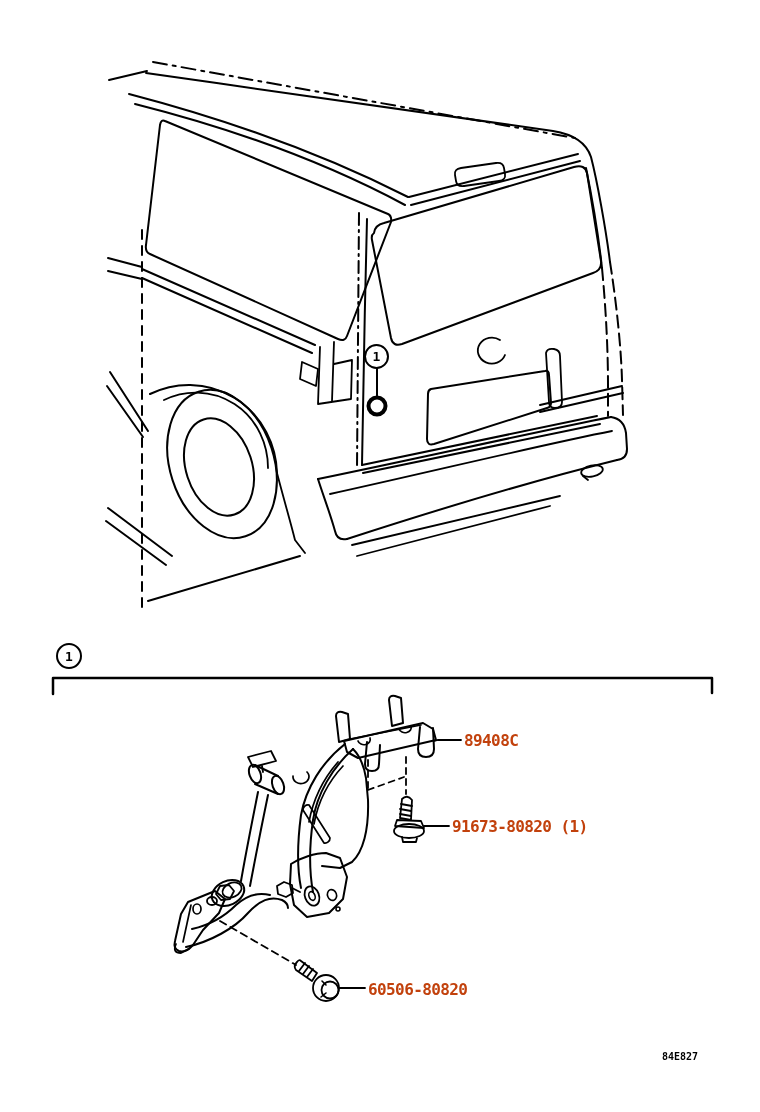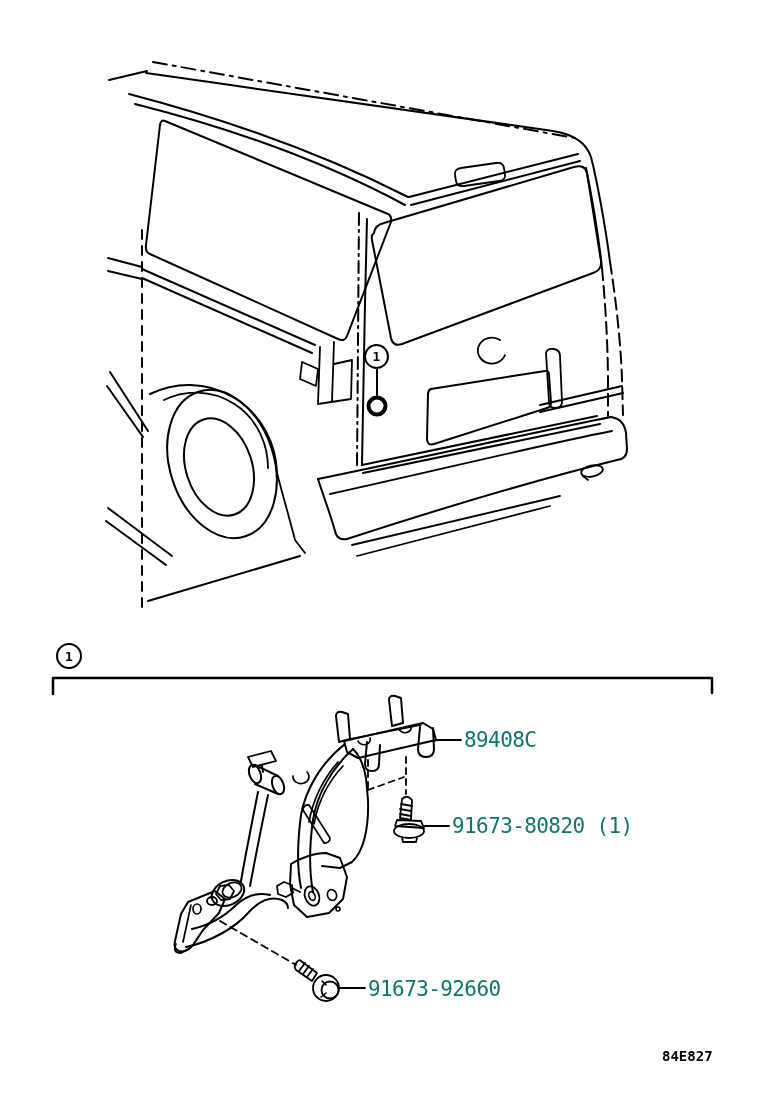--- a/index.html
+++ b/index.html
@@ -1,22 +1,22 @@
 <!DOCTYPE html>
 <html><head>
 <meta charset="utf-8">
 <style>
   html,body{margin:0;padding:0;background:#ffffff;}
   .page{position:relative;width:760px;height:1112px;background:#ffffff;overflow:hidden;
         font-family:"DejaVu Sans Mono","Liberation Mono",monospace;}
   .page svg{position:absolute;left:0;top:0;}
   .part-label{position:absolute;transform:translateY(-50%);white-space:nowrap;
-        font-weight:normal;font-size:21px;letter-spacing:-0.6px;color:#0f766e;}
+        font-weight:bold;font-size:16px;letter-spacing:-0.6px;color:#c2410c;}
   .figure-code{position:absolute;transform:translateY(-50%);white-space:nowrap;
-        font-weight:bold;font-size:14px;letter-spacing:0;color:#000;}
+        font-weight:bold;font-size:10px;letter-spacing:0;color:#000;}
   .callout{position:absolute;box-sizing:border-box;border:2px solid #000;border-radius:50%;
         background:#fff;display:flex;align-items:center;justify-content:center;
         font-weight:bold;font-size:13px;color:#000;line-height:1;}
   .callout-van{left:364px;top:344px;width:25px;height:25px;}
   .callout-section{left:56px;top:643px;width:26px;height:26px;}
 </style>
 </head>
 <body>
 
 <div class="page">
@@ -178,16 +178,16 @@
 
   <div class="callout callout-van">
     <span>1</span>
   </div>
   <div class="callout callout-section">
     <span>1</span>
   </div>
 
   <div class="part-label" style="left:464px;top:740px;">89408C</div>
   <div class="part-label" style="left:452px;top:826px;">91673-80820 (1)</div>
-  <div class="part-label" style="left:368px;top:989px;">91673-92660</div>
+  <div class="part-label" style="left:368px;top:989px;">60506-80820</div>
 
   <div class="figure-code" style="left:662px;top:1056px;">84E827</div>
 </div>
 
 </body></html>

